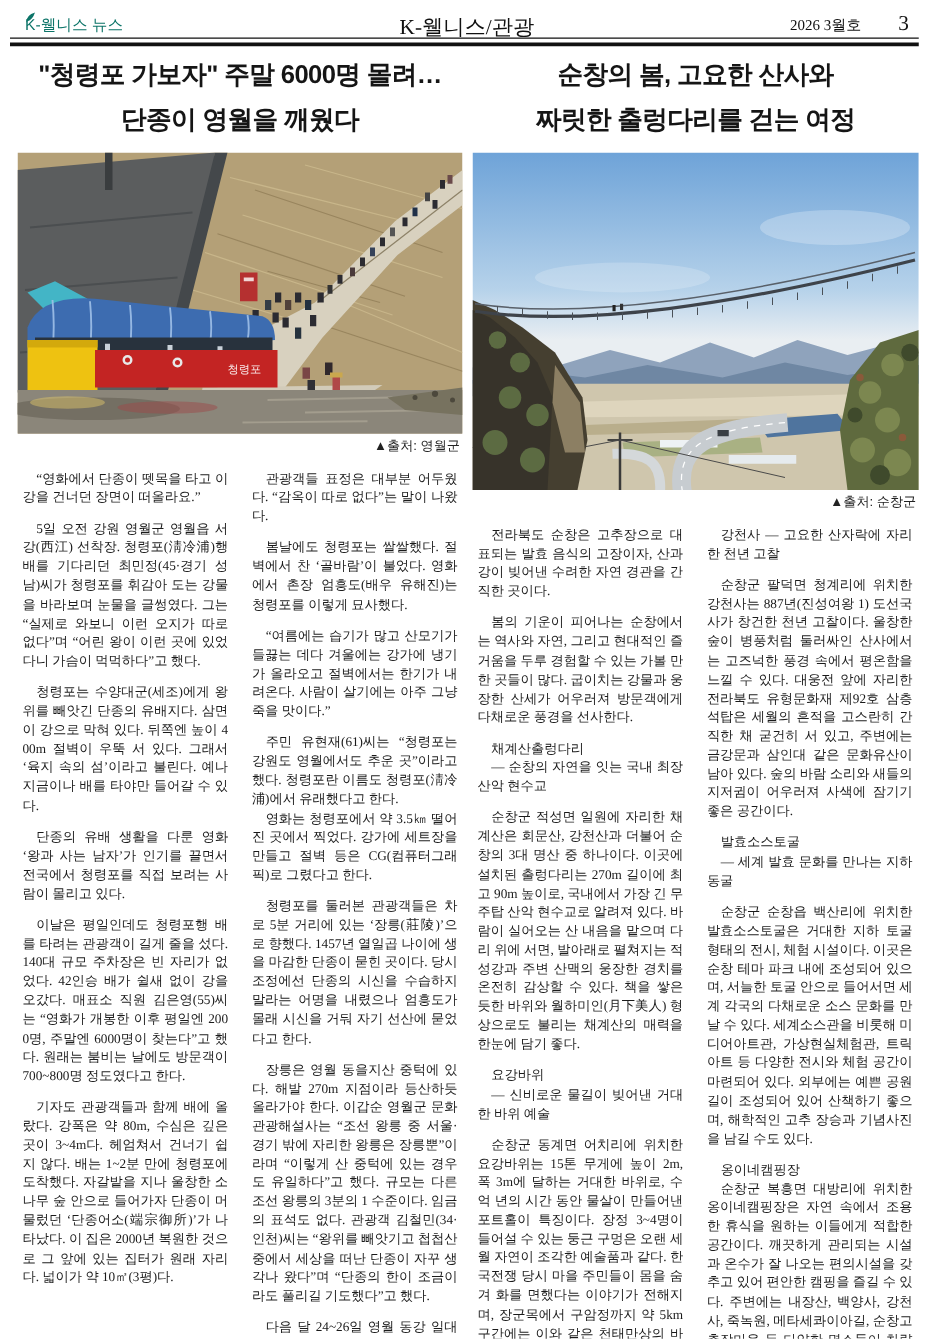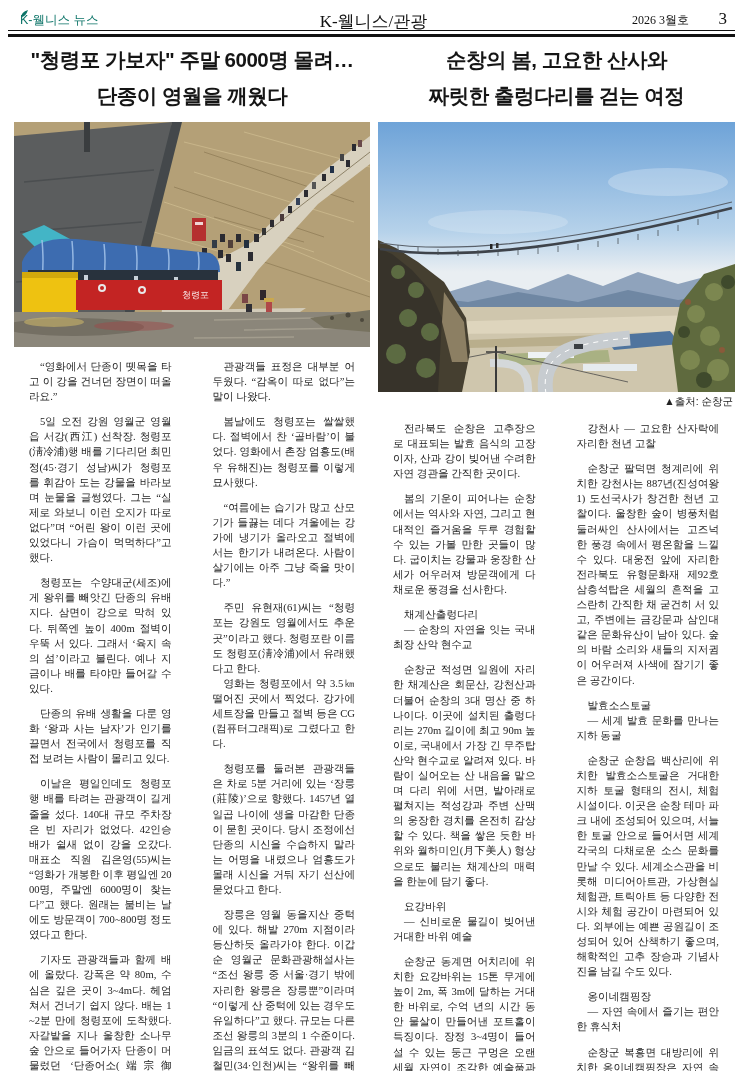--- a/index.html
+++ b/index.html
@@ -28,21 +28,21 @@
   .headline .hl + .hl{margin-top:15px;}
   #article-left .headline{margin-top:6px;}
   #article-right .headline{margin-top:6px;text-align:center;}
   figure{margin:0;padding:0;}
   .photo{display:block;margin-top:16px;width:100%;}
   .caption{font-family:"Liberation Sans","DejaVu Sans",sans-serif;font-size:10.5px;
     text-align:right;color:#222;margin-top:3px;padding-right:2px;}
   
   .body-cols{display:flex;gap:11px;margin-top:12px;}
   .col{width:172.5px;flex:0 0 auto;font-size:10.6px;line-height:15.1px;}
-  .para{margin:0 15px 10px;text-indent:11px;text-align:justify;word-break:break-all;}
+  .para{margin:0 4px 10px;text-indent:11px;text-align:justify;word-break:break-all;}
   .para.tight{margin-bottom:0;}
 </style>
 </head>
 <body>
 
 <div id="masthead">
   <span class="logo">
     <svg class="leaf" viewBox="0 0 10 10">
         <path d="M1,9 Q1,3 8,1 Q6,7 2,8 Z" fill="#0c7468"></path>
       </svg>
@@ -164,20 +164,21 @@
       <ellipse cx="120" cy="204" rx="40" ry="5" fill="#9c4a4a" opacity="0.5"></ellipse>
       <path d="M200,198 L300,196 M230,208 L340,206 M180,216 L280,215" stroke="#a39d8e" stroke-width="1.5" fill="none"></path>
       <polygon points="296,196 356,188 356,210 310,206" fill="#77725f"></polygon>
       <g fill="#4c483c">
           <circle cx="318" cy="196" r="2"></circle>
           <circle cx="334" cy="193" r="2.5"></circle>
           <circle cx="348" cy="198" r="2"></circle>
         </g>
     </svg>
   </figure>
+  <div class="caption">▲출처: 영월군</div>
   <div class="body-cols">
     <div class="col">
         <p class="para">“영화에서 단종이 뗏목을 타고 이 강을 건너던 장면이 떠올라요.”</p>
         <p class="para">5일 오전 강원 영월군 영월읍 서강(西江) 선착장. 청령포(淸冷浦)행 배를 기다리던 최민정(45·경기 성남)씨가 청령포를 휘감아 도는 강물을 바라보며 눈물을 글썽였다. 그는 “실제로 와보니 이런 오지가 따로 없다”며 “어린 왕이 이런 곳에 있었다니 가슴이 먹먹하다”고 했다.</p>
         <p class="para">청령포는 수양대군(세조)에게 왕위를 빼앗긴 단종의 유배지다. 삼면이 강으로 막혀 있다. 뒤쪽엔 높이 400m 절벽이 우뚝 서 있다. 그래서 ‘육지 속의 섬’이라고 불린다. 예나 지금이나 배를 타야만 들어갈 수 있다.</p>
         <p class="para">단종의 유배 생활을 다룬 영화 ‘왕과 사는 남자’가 인기를 끌면서 전국에서 청령포를 직접 보려는 사람이 몰리고 있다.</p>
         <p class="para">이날은 평일인데도 청령포행 배를 타려는 관광객이 길게 줄을 섰다. 140대 규모 주차장은 빈 자리가 없었다. 42인승 배가 쉴새 없이 강을 오갔다. 매표소 직원 김은영(55)씨는 “영화가 개봉한 이후 평일엔 2000명, 주말엔 6000명이 찾는다”고 했다. 원래는 붐비는 날에도 방문객이 700~800명 정도였다고 한다.</p>
         <p class="para">기자도 관광객들과 함께 배에 올랐다. 강폭은 약 80m, 수심은 깊은 곳이 3~4m다. 헤엄쳐서 건너기 쉽지 않다. 배는 1~2분 만에 청령포에 도착했다. 자갈밭을 지나 울창한 소나무 숲 안으로 들어가자 단종이 머물렀던 ‘단종어소(端宗御所)’가 나타났다. 이 집은 2000년 복원한 것으로 그 앞에 있는 집터가 원래 자리다. 넓이가 약 10㎡(3평)다.</p>
       </div>
     <div class="col">
@@ -300,19 +301,18 @@
         <p class="para">순창군 동계면 어치리에 위치한 요강바위는 15톤 무게에 높이 2m, 폭 3m에 달하는 거대한 바위로, 수억 년의 시간 동안 물살이 만들어낸 포트홀이 특징이다. 장정 3~4명이 들어설 수 있는 둥근 구멍은 오랜 세월 자연이 조각한 예술품과 같다. 한국전쟁 당시 마을 주민들이 몸을 숨겨 화를 면했다는 이야기가 전해지며, 장군목에서 구암정까지 약 5km 구간에는 이와 같은 천태만상의 바위들이 이어져 장관을 이룬다.</p>
       </div>
     <div class="col">
       <div>
           <p class="para">강천사 — 고요한 산자락에 자리한 천년 고찰</p>
           <p class="para">순창군 팔덕면 청계리에 위치한 강천사는 887년(진성여왕 1) 도선국사가 창건한 천년 고찰이다. 울창한 숲이 병풍처럼 둘러싸인 산사에서는 고즈넉한 풍경 속에서 평온함을 느낄 수 있다. 대웅전 앞에 자리한 전라북도 유형문화재 제92호 삼층석탑은 세월의 흔적을 고스란히 간직한 채 굳건히 서 있고, 주변에는 금강문과 삼인대 같은 문화유산이 남아 있다. 숲의 바람 소리와 새들의 지저귐이 어우러져 사색에 잠기기 좋은 공간이다.</p>
           <p class="para tight">발효소스토굴</p>
           <p class="para">— 세계 발효 문화를 만나는 지하 동굴</p>
           <p class="para">순창군 순창읍 백산리에 위치한 발효소스토굴은 거대한 지하 토굴 형태의 전시, 체험 시설이다. 이곳은 순창 테마 파크 내에 조성되어 있으며, 서늘한 토굴 안으로 들어서면 세계 각국의 다채로운 소스 문화를 만날 수 있다. 세계소스관을 비롯해 미디어아트관, 가상현실체험관, 트릭아트 등 다양한 전시와 체험 공간이 마련되어 있다. 외부에는 예쁜 공원길이 조성되어 있어 산책하기 좋으며, 해학적인 고추 장승과 기념사진을 남길 수도 있다.</p>
           <p class="para tight">옹이네캠핑장</p>
-          <p class="para">— 자연 속에서 즐기는 편안한 휴식처</p>
           <p class="para">순창군 복흥면 대방리에 위치한 옹이네캠핑장은 자연 속에서 조용한 휴식을 원하는 이들에게 적합한 공간이다. 깨끗하게 관리되는 시설과 온수가 잘 나오는 편의시설을 갖추고 있어 편안한 캠핑을 즐길 수 있다. 주변에는 내장산, 백양사, 강천사, 죽녹원, 메타세콰이아길, 순창고추장마을 등 다양한 명소들이 차량으로 약 15~20분 거리에 위치</p>
         </div>
 
     </div>
   </div>
 </div>
 
 </body></html>

